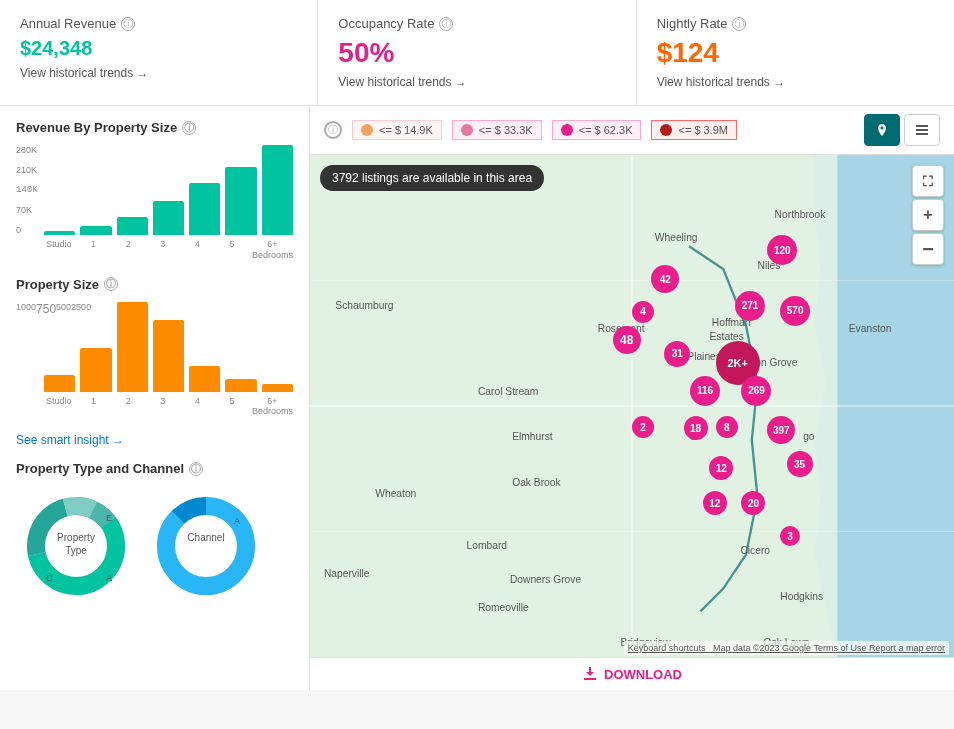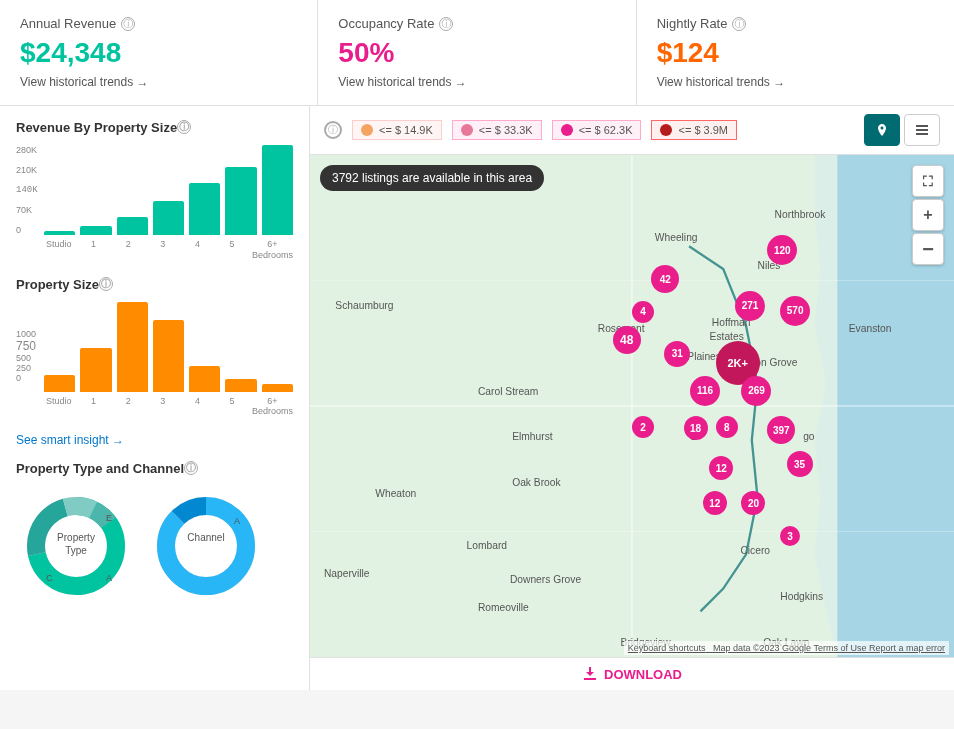--- a/index.html
+++ b/index.html
@@ -2,31 +2,31 @@
 <html><head>
   <meta charset="utf-8">
   <style>
     * { box-sizing: border-box; margin: 0; padding: 0; }
     body { font-family: Arial, sans-serif; background: #f5f5f5; font-size: 13px; color: #333; width: 954px; height: 729px; overflow: hidden; }
 
     .top-cards { display: flex; background: #fff; border-bottom: 1px solid #e0e0e0; }
     .top-card { flex: 1; padding: 16px 20px; border-right: 1px solid #e0e0e0; }
     .top-card:last-child { border-right: none; }
     .card-title { font-size: 13px; color: #555; margin-bottom: 6px; display: flex; align-items: center; gap: 5px; }
-    .card-value-green { font-size: 28px; font-weight: bold; color: #00c4a0; margin-bottom: 6px; }
+    .card-value-green { font-size: 20px; font-weight: bold; color: #00c4a0; margin-bottom: 6px; }
     .card-value-pink { font-size: 28px; font-weight: bold; color: #e91e8c; margin-bottom: 6px; }
     .card-value-orange { font-size: 28px; font-weight: bold; color: #ff6600; margin-bottom: 6px; }
     .card-link { font-size: 12px; color: #555; cursor: pointer; display: flex; align-items: center; gap: 4px; }
     .info-icon { width: 14px; height: 14px; border-radius: 50%; border: 1px solid #aaa; display: inline-flex; align-items: center; justify-content: center; font-size: 10px; color: #aaa; }
 
     .main-content { display: flex; height: calc(729px - 145px); }
 
     .left-panel { width: 310px; background: #fff; border-right: 1px solid #e0e0e0; overflow-y: auto; padding: 14px 16px; }
 
-    .section-title { font-size: 13px; font-weight: bold; color: #333; margin-bottom: 10px; display: flex; align-items: flex-start; }
+    .section-title { font-size: 13px; font-weight: bold; color: #333; margin-bottom: 10px; display: flex; align-items: center; gap: 5px; }
 
     .chart-area { margin-bottom: 16px; }
 
     .smart-insight { color: #0077cc; font-size: 12px; cursor: pointer; display: flex; align-items: center; gap: 4px; margin-bottom: 14px; }
 
     .donut-row { display: flex; gap: 10px; margin-top: 8px; }
     .donut-container { display: flex; flex-direction: column; align-items: center; }
 
     .right-panel { flex: 1; display: flex; flex-direction: column; position: relative; }
     .map-header { background: #fff; padding: 8px 14px; display: flex; align-items: center; gap: 10px; border-bottom: 1px solid #e0e0e0; flex-wrap: wrap; }
@@ -123,21 +123,21 @@
         <span style="flex:1;text-align:center;font-size:9px;color:#888;line-height:1.2;">6+<br>Bedrooms</span>
       </div>
     </div>
 
     <div class="chart-area">
       <div class="section-title">
         <span>Property Size</span>
         <span class="info-icon">ⓘ</span>
       </div>
       <div class="chart-wrapper">
-        <div style="position:absolute;left:0;top:0;height:100%;display:flex;flex-direction:column;justify-content:center;margin-top:9px;">
+        <div style="position:absolute;left:0;top:0;height:100%;display:flex;justify-content:space-between;">
           <span style="font-size:9px;color:#888;">1000</span>
           <span style="font-size:12px;color:#888;">750</span>
           <span style="font-size:9px;color:#888;">500</span>
           <span style="font-size:9px;color:#888;">250</span>
           <span style="font-size:9px;color:#888;">0</span>
         </div>
         <div style="position:absolute;left:28px;right:0;top:0;bottom:0;display:flex;align-items:flex-end;gap:5px;">
           <div style="flex:1;height:18%;background:#ff8c00;border-radius:2px 2px 0 0;"></div>
           <div style="flex:1;height:48%;background:#ff8c00;border-radius:2px 2px 0 0;"></div>
           <div style="flex:1;height:100%;background:#ff8c00;border-radius:2px 2px 0 0;"></div>

